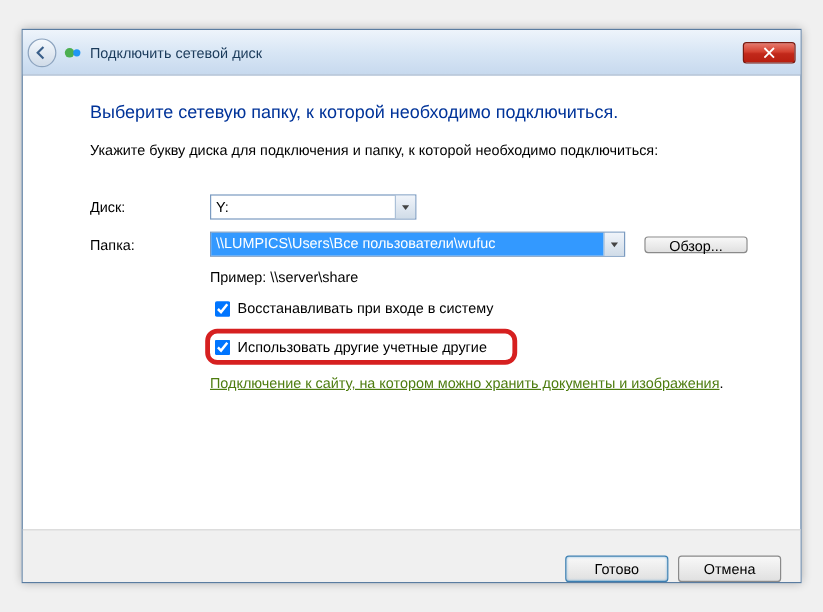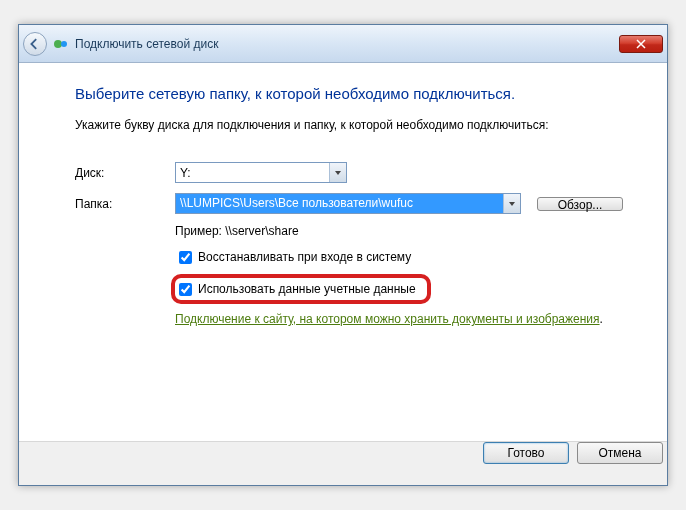--- a/index.html
+++ b/index.html
@@ -162,23 +162,23 @@
     .link-row a {
       color: #4d7c0f;
       text-decoration: underline;
       cursor: pointer;
     }
     .footer {
       height: 44px;
       background: #f0f0f0;
       border-top: 1px solid #d8d8d8;
       display: flex;
-      align-items: flex-start;
+      align-items: flex-end;
       justify-content: flex-end;
-      padding: 0 4px;
+      padding: 0 16px;
       gap: 8px;
     }
     .footer button {
       width: 86px; height: 22px;
       background: linear-gradient(to bottom, #f8f8f8, #e0e0e0);
       border: 1px solid #8a8a8a;
       border-radius: 3px;
       font-size: 12px;
     }
     .footer button.primary {
@@ -241,21 +241,21 @@
 
     <div class="example">Пример: \\server\share</div>
 
     <div class="chk-row">
       <input type="checkbox" checked="" style="">
       <span>Восстанавливать при входе в систему</span>
     </div>
 
     <div class="highlighted">
       <input type="checkbox" checked="" style="">
-      <span>Использовать данные учетные данные</span>
+      <span>Использовать другие учетные другие</span>
     </div>
 
     <div class="link-row">
       <a>Подключение к сайту, на котором можно хранить документы и изображения</a><span>.</span>
     </div>
   </div>
 
   <div class="footer">
     <button class="primary">Готово</button>
     <button>Отмена</button>

